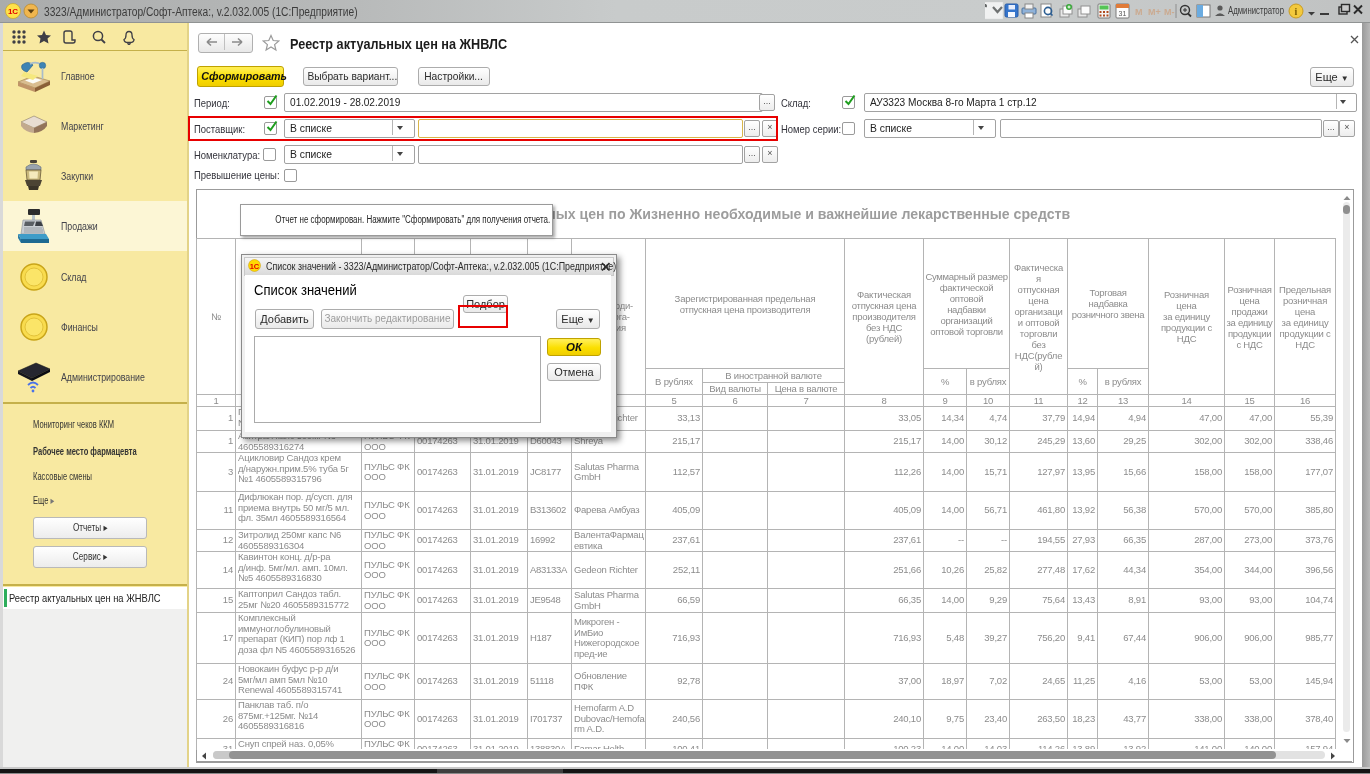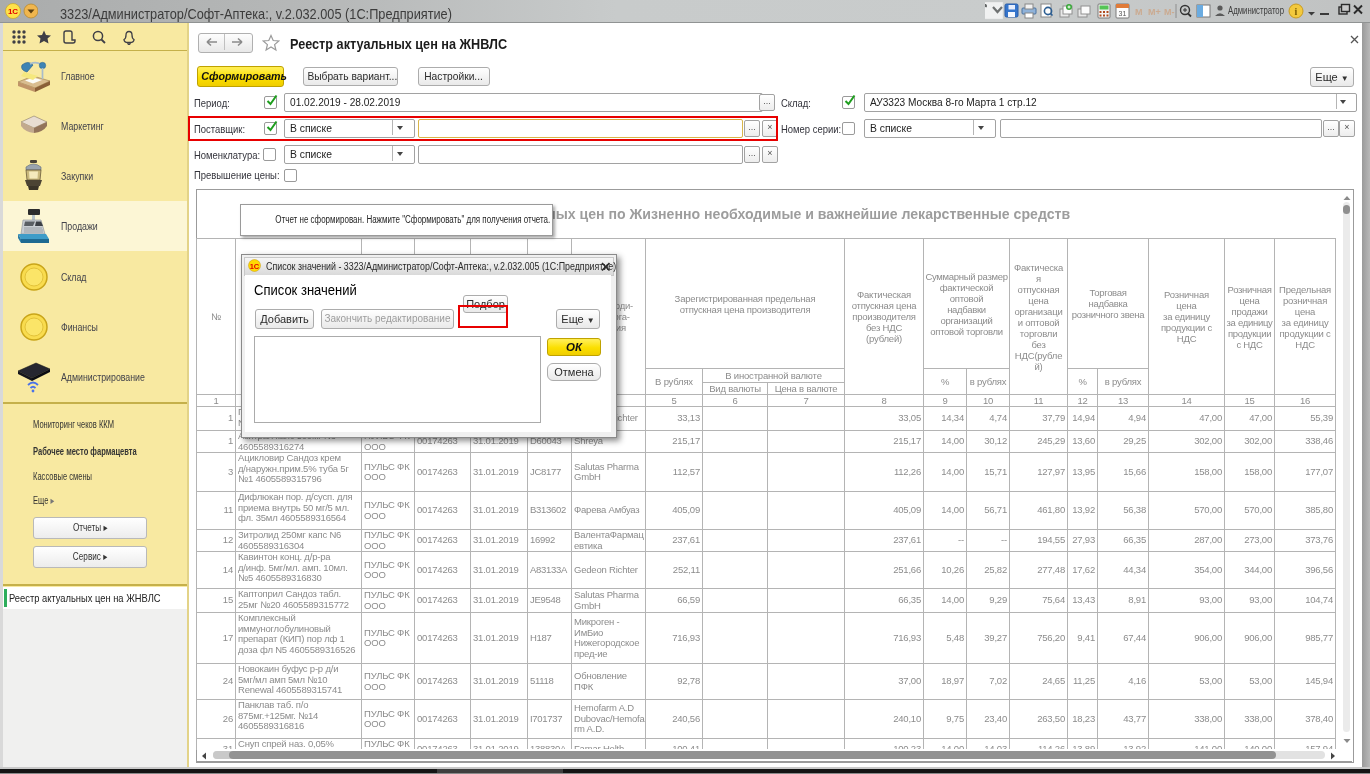--- a/index.html
+++ b/index.html
@@ -1,17 +1,17 @@
 <!DOCTYPE html>
 <html><head><meta charset="utf-8"><title>1C</title><style>
 html,body{margin:0;padding:0;width:1370px;height:774px;overflow:hidden;background:#fff;
 font-family:"Liberation Sans",sans-serif;-webkit-font-smoothing:antialiased;}
 .abs{position:absolute;}
 #titlebar{left:0;top:0;width:1370px;height:22px;background:linear-gradient(90deg,#aaacac 0%,#b7b9b9 25%,#c8cbcb 45%,#c9cccc 75%,#c0c2c2 100%);border-bottom:1px solid #909393;z-index:30;}
-.tbtxt{left:60px;top:5px;font-size:15px;color:#3c3c3c;}
+.tbtxt{left:44px;top:5px;font-size:12px;color:#3c3c3c;}
 #sidebar{left:0;top:22px;width:187px;height:745px;background:#f8e9a1;}
 #sidebar .toprow{left:3px;top:0;width:184px;height:28px;border-bottom:1px solid #c5b04a;}
 .navitem{left:3px;width:184px;height:50px;}
 .navsel{background:#fcf6d5;}
 .navlabel{left:58px;font-size:11px;color:#43434b;white-space:nowrap;transform:scaleX(0.8);transform-origin:0 50%;}
 .slink{left:33px;font-size:10.5px;color:#333;white-space:nowrap;transform:scaleX(0.72);transform-origin:0 50%;}
 .sbtn{left:33px;width:112px;height:20px;border:1px solid #b9b9b9;border-radius:3px;background:linear-gradient(#ffffff,#ececec);font-size:10.5px;color:#333;text-align:center;line-height:18px;}
 #sbgray{left:3px;top:609px;width:184px;height:158px;background:#f0f0ef;}
 #sbtab{left:3px;top:587px;width:184px;height:22px;background:#fff;}
 #sbtabgreen{left:4px;top:589px;width:3px;height:18px;background:#2eae5c;}
@@ -660,21 +660,21 @@
     </svg>
  <div class="abs" style="left:3px;top:20px;width:366px;height:157px;background:#fff;"></div>
  <div class="abs" style="left:12px;top:27px;font-size:14px;color:#000;"><span class="cxl" style="transform:scaleX(0.93)">Список значений</span></div>
  <div class="abs btn" style="left:13px;top:54px;width:57px;height:18px;line-height:18px;">Добавить</div>
  <div class="abs btn" style="left:79px;top:54px;width:131px;height:18px;line-height:18px;color:#9d9d9d;font-size:10px;">Закончить редактирование</div>
  <div class="abs btn" style="left:221px;top:40px;width:43px;height:16px;line-height:16px;">Подбор</div>
  <div class="abs redbox" style="left:216px;top:50px;width:46px;height:19px;"></div>
  <div class="abs btn" style="left:314px;top:54px;width:42px;height:18px;line-height:18px;">Еще <span style="font-size:8px;color:#333">▼</span></div>
  <div class="abs" style="left:12px;top:81px;width:285px;height:85px;border:1px solid #ababab;background:#fff;"></div>
  <div class="abs ybtn" style="left:305px;top:83px;width:52px;height:16px;font-size:11.5px;font-weight:bold;color:#111;text-align:center;line-height:16px;">ОК</div>
- <div class="abs btn" style="left:305px;top:108px;width:52px;height:16px;line-height:16px;border-radius:6px;">Отмена</div>
+ <div class="abs btn" style="left:305px;top:108px;width:52px;height:16px;line-height:16px;">Отмена</div>
 </div>
 
 <div class="abs" style="left:0px;top:767px;width:1370px;height:2px;background:#c9c9c9;z-index:60;"></div>
 <div class="abs" style="left:0px;top:769px;width:1370px;height:4px;background:#141414;z-index:60;"></div>
 <div class="abs" style="left:437px;top:769px;width:126px;height:4px;background:#3f3f3f;z-index:61;"></div>
 <div class="abs" style="left:0px;top:773px;width:1370px;height:1px;background:#8a8a8a;z-index:60;"></div>
 <div class="abs" style="left:1362px;top:22px;width:8px;height:745px;background:linear-gradient(90deg,#9a9a9a,#b8b8b8);z-index:25;"></div>
 <div class="abs" style="left:0px;top:22px;width:3px;height:745px;background:#d9d9d9;z-index:25;"></div>
 
 </body></html>

